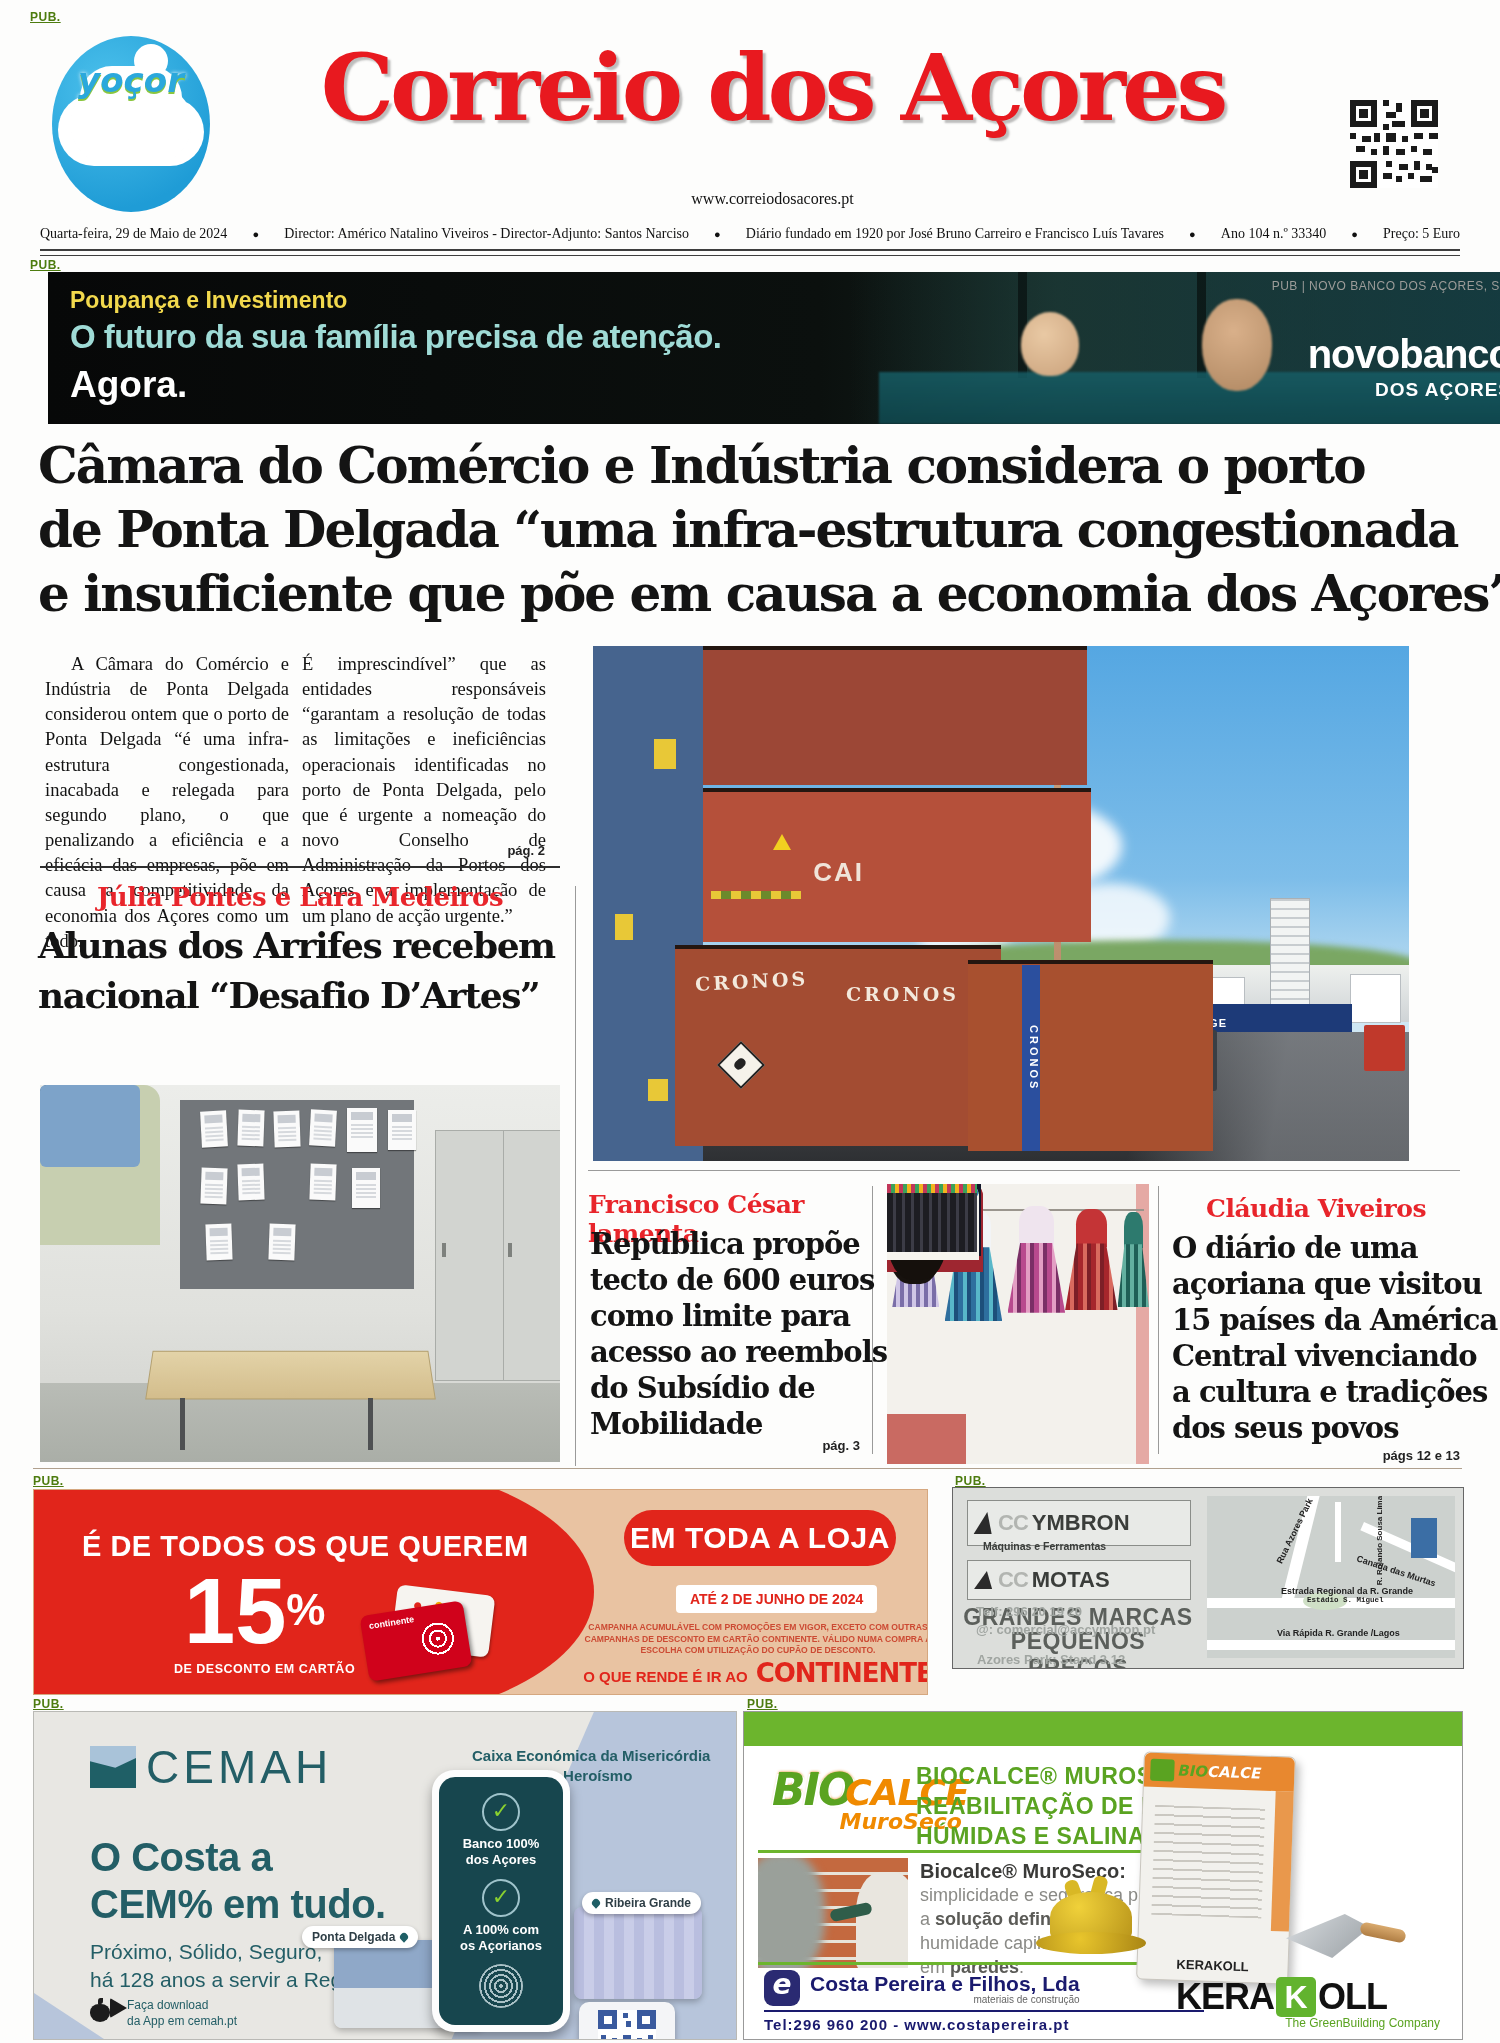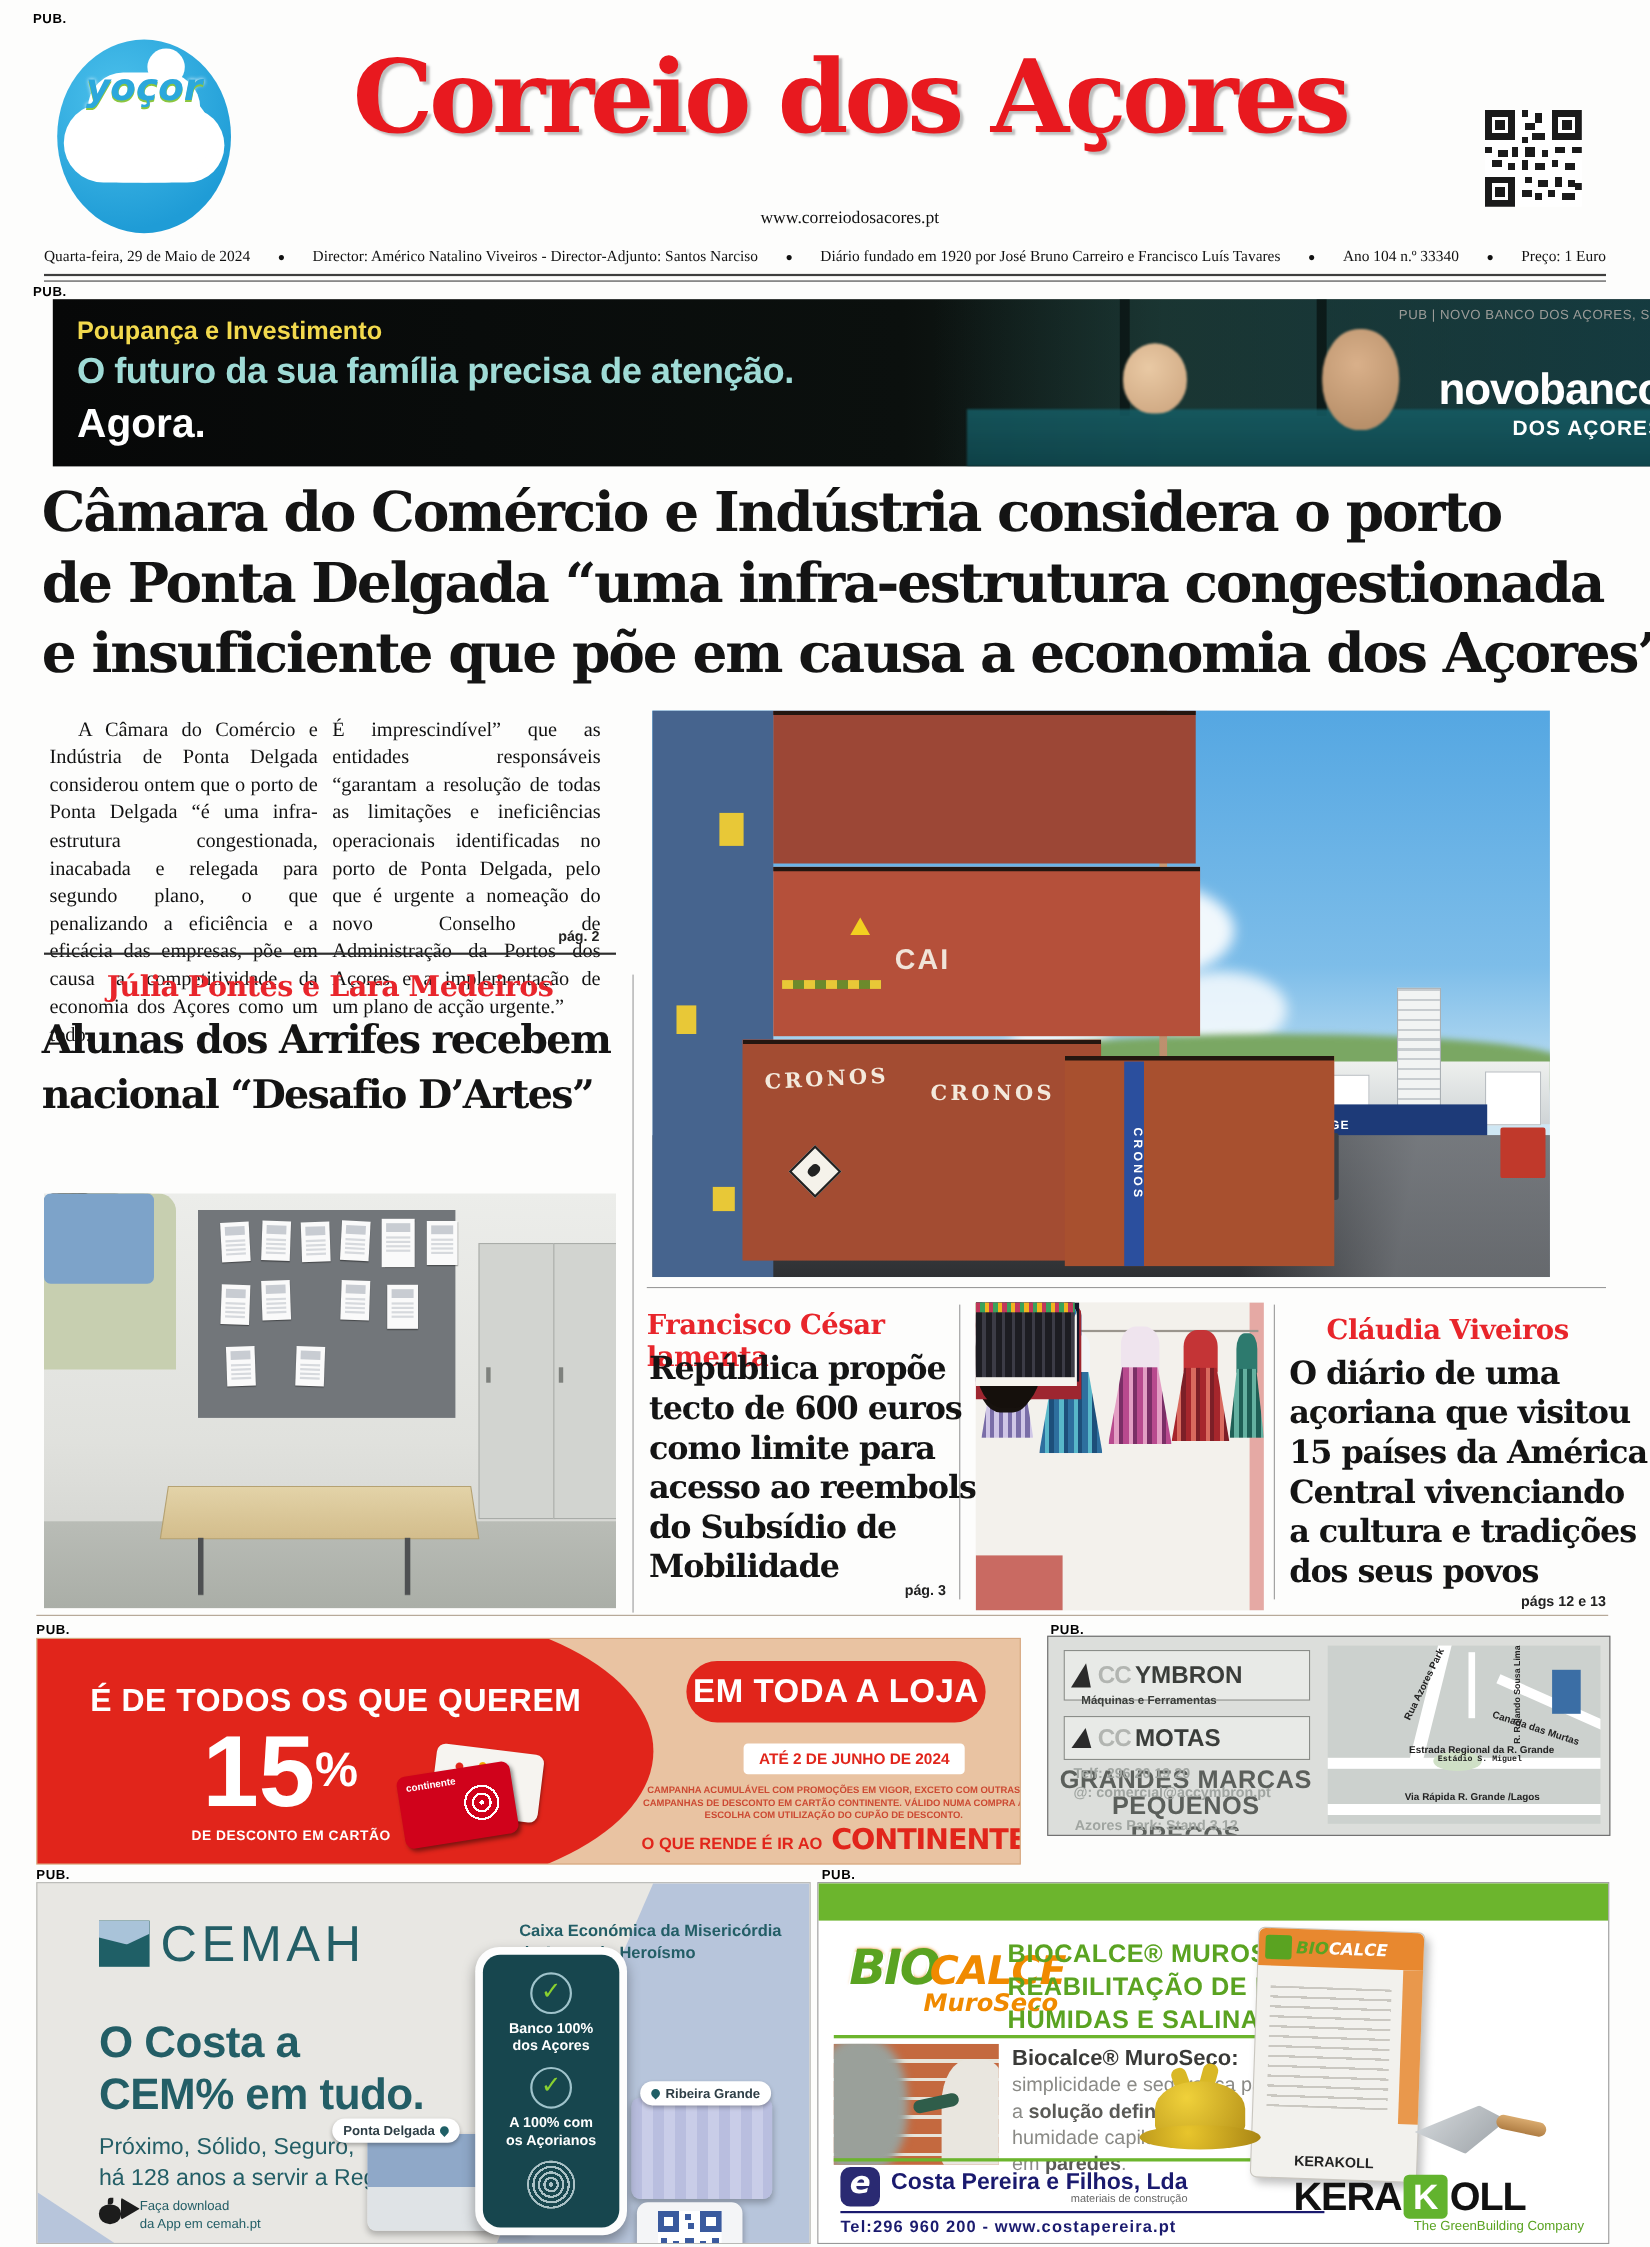--- a/index.html
+++ b/index.html
@@ -1,19 +1,19 @@
 <!DOCTYPE html>
 <html lang="pt"><head>
 <meta charset="utf-8">
 <title>Correio dos Açores — capa</title>
 <style>
   html,body{margin:0;padding:0;background:#ffffff;}
   #page{position:relative;width:1500px;height:2043px;background:#fdfdfc;overflow:hidden;
         font-family:"Liberation Sans",sans-serif;color:#1a1a1a;}
-  .publbl{position:absolute;font:bold 12px "Liberation Sans",sans-serif;color:#000000;letter-spacing:.5px;}
+  .publbl{position:absolute;font:bold 12px "Liberation Sans",sans-serif;color:#4d7c0f;letter-spacing:.5px;text-decoration:underline;}
 
   
   .yocor{position:absolute;left:52px;top:36px;width:158px;height:176px;border-radius:50%;
          background:radial-gradient(circle at 35% 30%,#4cc1ec,#1f9cd6 75%);display:flex;align-items:center;justify-content:center;}
   .yocor .cloud{position:relative;width:122px;height:84px;background:#fff;border-radius:50px;
          box-shadow:-18px 6px 0 -6px #fff, 20px 8px 0 -8px #fff, 0 -26px 0 -10px #fff;}
   .yocor .cloud::before{content:"";position:absolute;top:-38px;left:64px;width:34px;height:34px;background:#fff;border-radius:50%;}
   .yocor .brand{position:absolute;width:100%;text-align:center;top:24px;font:italic 900 34px "DejaVu Sans",sans-serif;
          color:#2ba8dc;text-shadow:0 2px 0 #8bc63f,0 0 4px #ffffff;}
   .np-title{position:absolute;left:215px;top:38px;width:1115px;text-align:center;
@@ -314,21 +314,21 @@
 
   <div class="dateline">
     <span>Quarta-feira, 29 de Maio de 2024</span>
     <span class="b">●</span>
     <span>Director: Américo Natalino Viveiros  -  Director-Adjunto: Santos Narciso</span>
     <span class="b">●</span>
     <span>Diário fundado em 1920 por José Bruno Carreiro e Francisco Luís Tavares</span>
     <span class="b">●</span>
     <span>Ano 104  n.º 33340</span>
     <span class="b">●</span>
-    <span>Preço: 1 Euro</span>
+    <span>Preço: 5 Euro</span>
   </div>
   <div class="rule-date"></div>
 
   <span class="publbl" style="left:30px;top:258px;">PUB.</span>
 
   <div class="banner">
     <div class="bn-photo"></div>
     <div class="bn-win" style="right:34%;"></div>
     <div class="bn-win" style="right:22%;"></div>
     <div class="bn-pool"></div>

